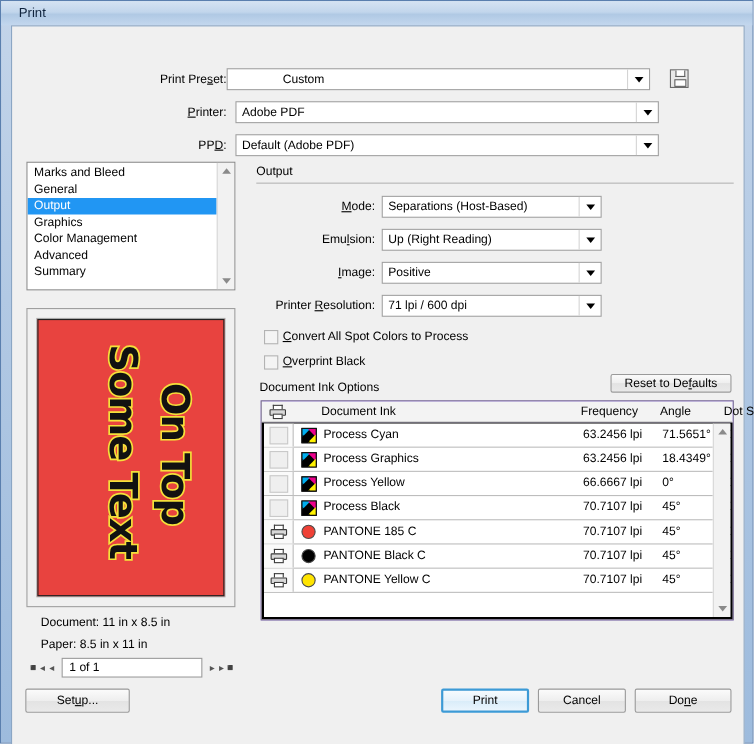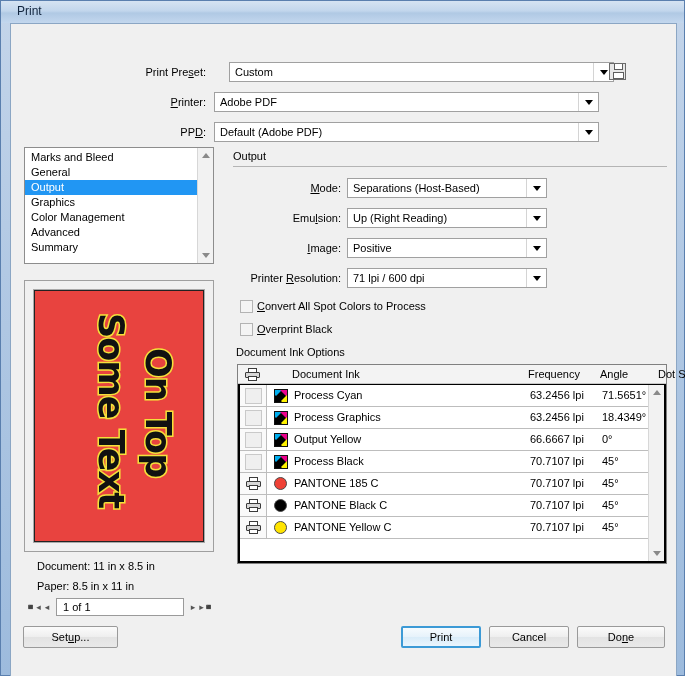--- a/index.html
+++ b/index.html
@@ -272,21 +272,21 @@
 
 <div class="window">
 
   <div class="titlebar">
     <div class="title">Print</div>
   </div>
 
   <div class="frame-inner">
 
     <div class="lbl" style="left:120px; top:42px; width:75px;">Print Pre<span class="u">s</span>et:</div>
-    <div class="combo" style="left:218px; top:38px; width:385px;">
+    <div class="combo" style="left:195px; top:38px; width:385px;padding-left:45px;">
       <div class="val">Custom</div>
       <div class="arrowbox">
           <div class="caret"></div>
         </div>
     </div>
     <div class="saveicon" style="left:598px; top:39px;">
       <div class="shutter"></div>
         <div class="label"></div>
     </div>
 
@@ -361,20 +361,23 @@
         </div>
     </div>
 
     <div class="chk" style="left:229px; top:276px;"></div>
     <div class="chklabel" style="left:246px; top:276px;"><span class="u">C</span>onvert All Spot Colors to Process</div>
 
     <div class="chk" style="left:229px; top:299px;"></div>
     <div class="chklabel" style="left:246px; top:299px;"><span class="u">O</span>verprint Black</div>
 
     <div class="grouphdr" style="left:225px; top:322px;">Document Ink Options</div>
+    <div class="btn" style="left:544px; top:316px; width:110px; height:17px;">
+      <span>Reset to De<span class="u">f</span>aults</span>
+    </div>
 
     <div class="tablewrap" style="left:226px; top:340px; width:430px; height:200px;">
       <div class="thead">
         <div class="hdr-prn">
           <div class="prn">
               <div class="top"></div>
               <div class="body"></div>
               <div class="out"></div>
             </div>
         </div>
@@ -424,21 +427,21 @@
                 <div class="pbox"></div>
               </div>
               <div class="cell c-swatch">
                 <div class="cmyk">
                   <i class="q1"></i>
                   <i class="q2"></i>
                   <i class="q3"></i>
                   <i class="q4"></i>
                 </div>
               </div>
-              <div class="cell c-name">Output Yellow</div>
+              <div class="cell c-name">Process Yellow</div>
               <div class="cell c-freq">66.6667 lpi</div>
               <div class="cell c-angle">0°</div>
               <div class="cell c-dot">Dot</div>
             </div>
             <div class="trow">
               <div class="cell c-print">
                 <div class="pbox"></div>
               </div>
               <div class="cell c-swatch">
                 <div class="cmyk">

